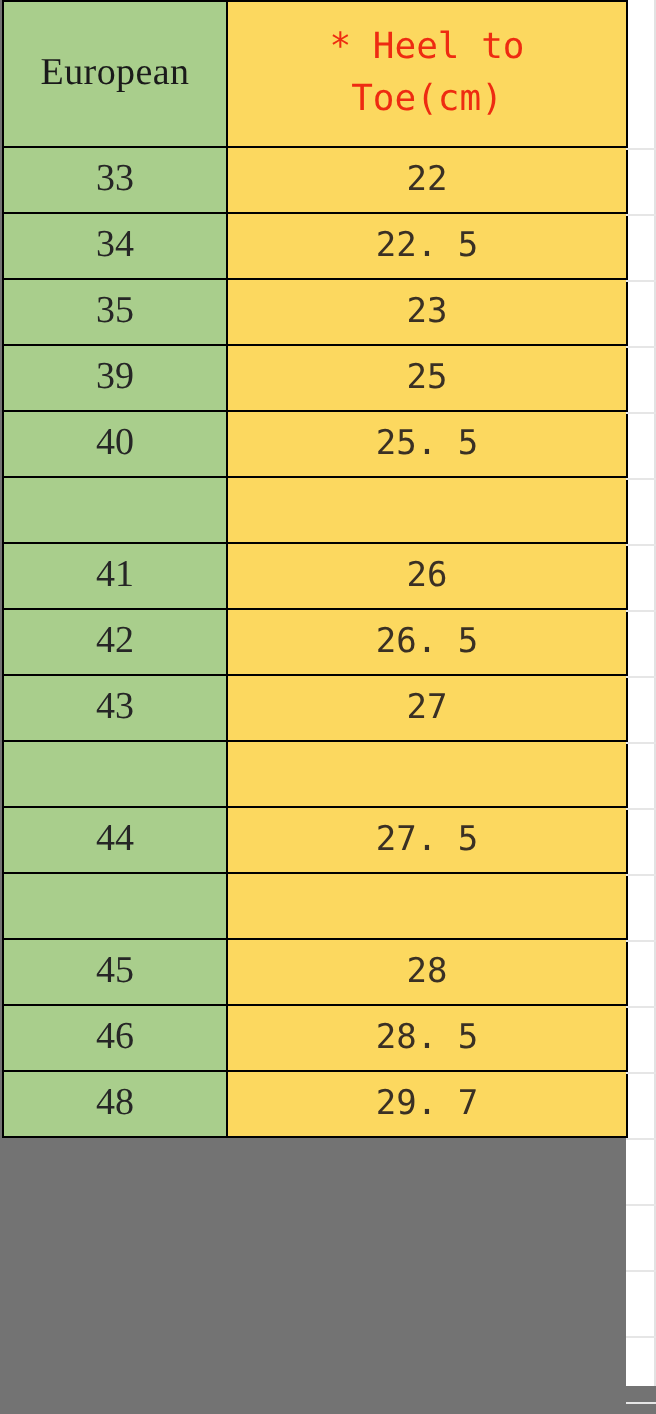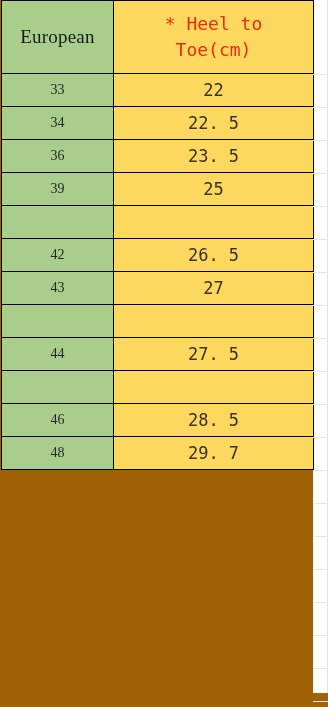--- a/index.html
+++ b/index.html
@@ -11,21 +11,21 @@
     width: 328px;
     height: 707px;
     overflow: hidden;
     font-family: "Liberation Serif", "DejaVu Serif", serif;
   }
 
   #size-chart-root {
     position: relative;
     width: 328px;
     height: 707px;
-    background: #a16207;
+    background: #737373;
   }
 
   
   .ghost-column {
     position: absolute;
     top: 0;
     left: 313px;
     width: 15px;
     height: 693px;
     background: #ffffff;
@@ -83,21 +83,21 @@
     display: block;
     white-space: pre;
     text-align: center;
   }
 
   
   td.cell-eu {
     height: 32px;
     background: #A9CE8C;
     color: #262626;
-    font-size: 14px;
+    font-size: 19px;
     font-family: "Liberation Serif", "DejaVu Serif", serif;
   }
   td.cell-heel {
     height: 32px;
     background: #FCD85F;
     color: #3a3024;
     font-size: 17px;
     font-family: "DejaVu Sans Mono", "Liberation Mono", monospace;
     white-space: pre;
     margin-top: 37px;
@@ -132,50 +132,62 @@
     <tbody id="table-body">
         <tr class="data-row">
           <td class="cell-eu">33</td>
           <td class="cell-heel">22</td>
         </tr>
         <tr class="data-row">
           <td class="cell-eu">34</td>
           <td class="cell-heel">22. 5</td>
         </tr>
         <tr class="data-row">
-          <td class="cell-eu">36</td>
-          <td class="cell-heel">23. 5</td>
+          <td class="cell-eu">35</td>
+          <td class="cell-heel">23</td>
         </tr>
         <tr class="data-row">
           <td class="cell-eu">39</td>
           <td class="cell-heel">25</td>
+        </tr>
+        <tr class="data-row">
+          <td class="cell-eu">40</td>
+          <td class="cell-heel">25. 5</td>
         </tr>
         <tr class="spacer-row">
           <td class="cell-eu"></td>
           <td class="cell-heel"></td>
         </tr>
         <tr class="data-row">
+          <td class="cell-eu">41</td>
+          <td class="cell-heel">26</td>
+        </tr>
+        <tr class="data-row">
           <td class="cell-eu">42</td>
           <td class="cell-heel">26. 5</td>
         </tr>
         <tr class="data-row">
           <td class="cell-eu">43</td>
           <td class="cell-heel">27</td>
         </tr>
         <tr class="spacer-row">
           <td class="cell-eu"></td>
           <td class="cell-heel"></td>
         </tr>
         <tr class="data-row">
           <td class="cell-eu">44</td>
           <td class="cell-heel">27. 5</td>
         </tr>
         <tr class="spacer-row">
           <td class="cell-eu"></td>
           <td class="cell-heel"></td>
+        </tr>
+        <tr class="data-row">
+          <td class="cell-eu">45</td>
+          <td class="cell-heel">28</td>
         </tr>
         <tr class="data-row">
           <td class="cell-eu">46</td>
           <td class="cell-heel">28. 5</td>
         </tr>
         <tr class="data-row">
           <td class="cell-eu">48</td>
           <td class="cell-heel">29. 7</td>
         </tr>
       </tbody>

